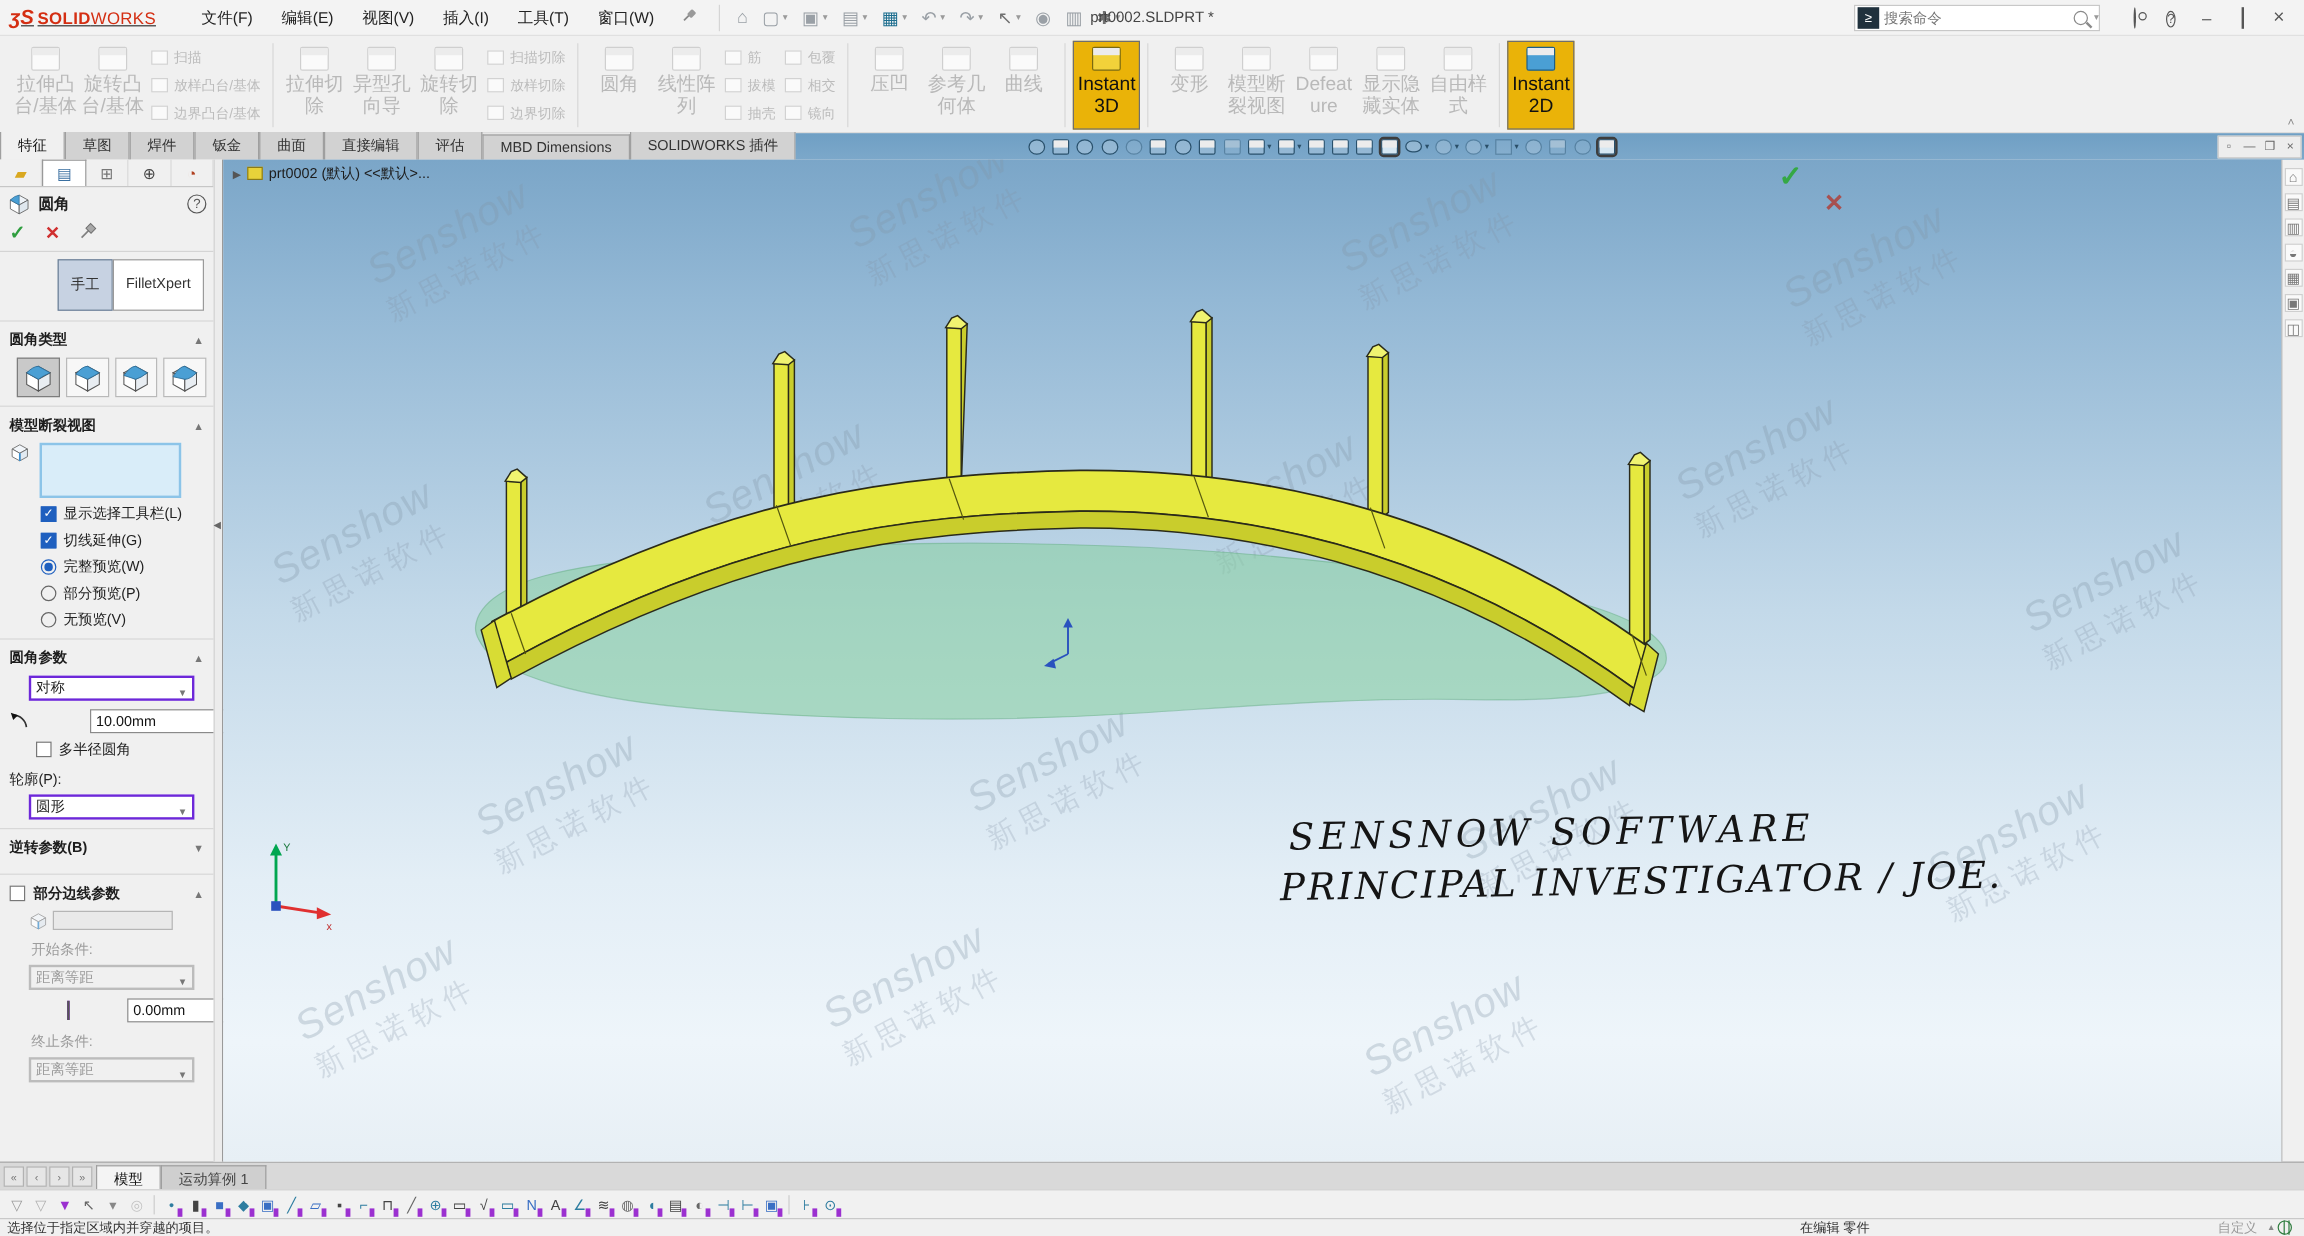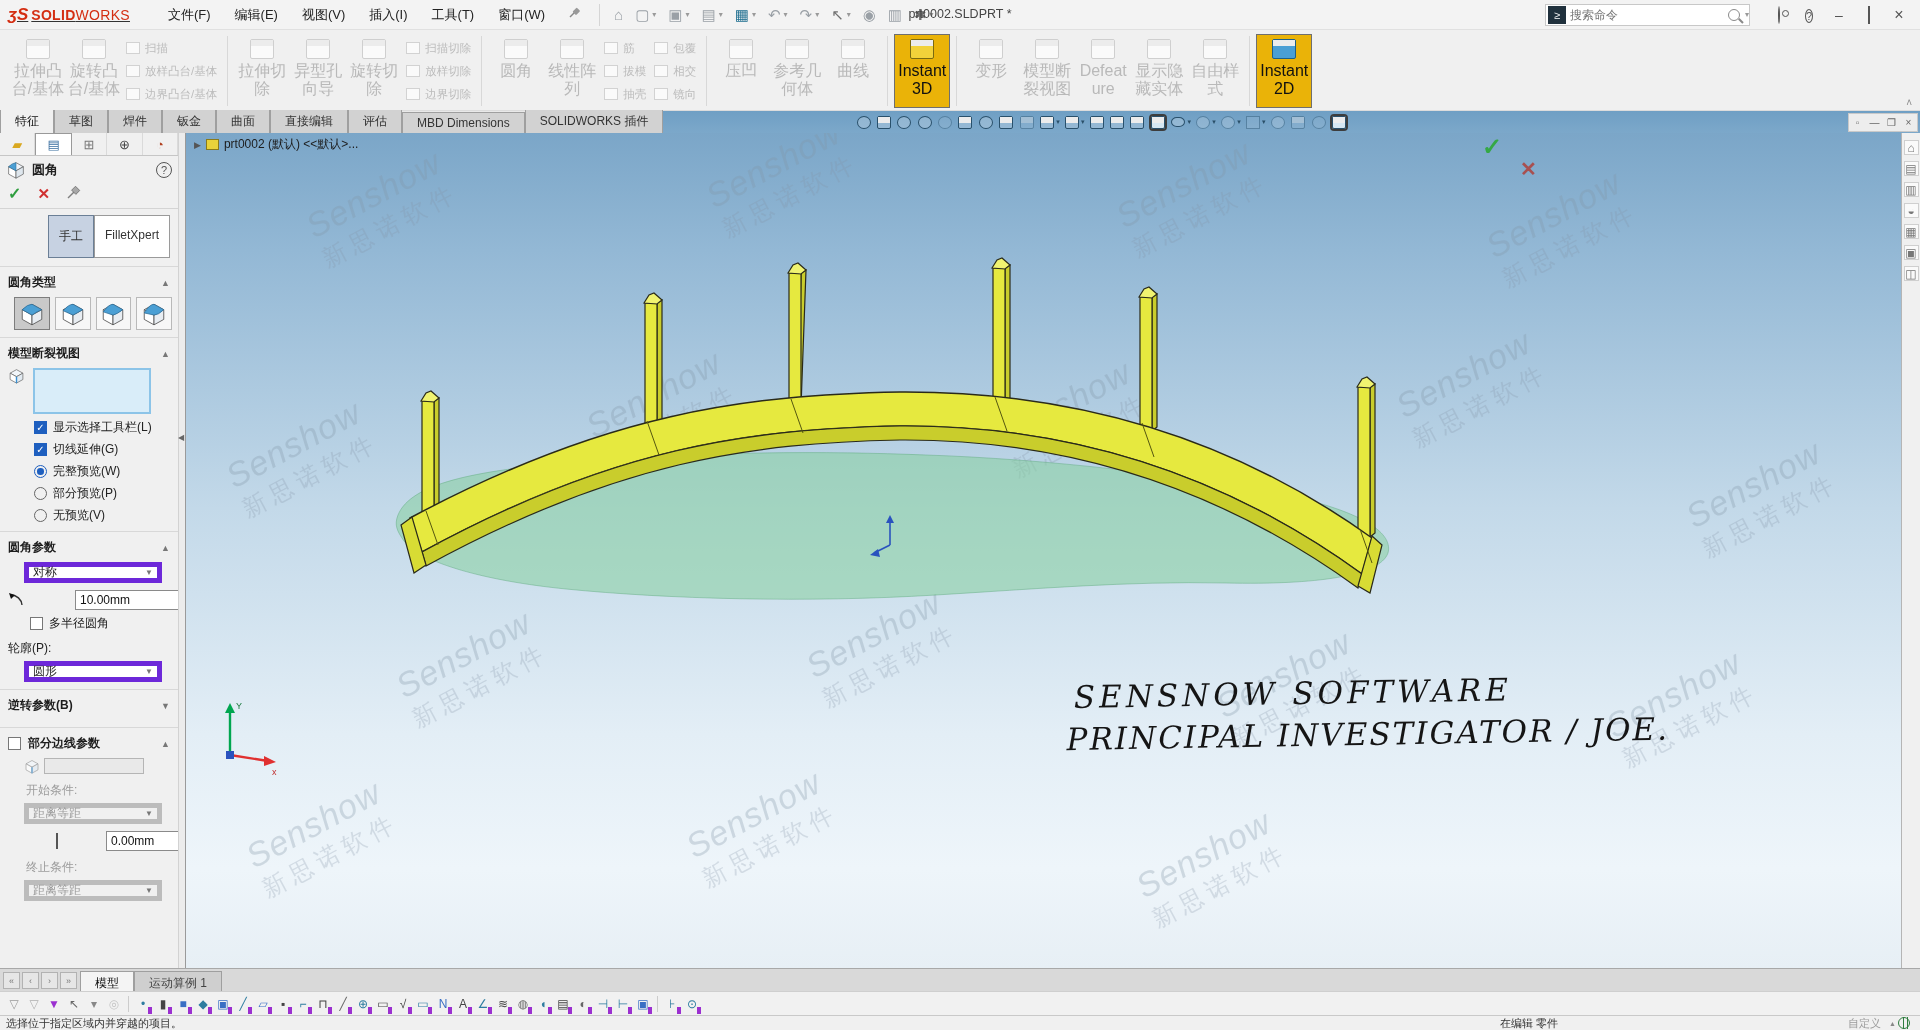--- a/index.html
+++ b/index.html
@@ -90,21 +90,21 @@
   .ftype { width:37px; height:33px; border:1px solid #b9b9b9; background:#f7f7f7; display:flex; align-items:center; justify-content:center;}
   .ftype.active { background:#c9c9c9; border-color:#7d7d7d; }
   .selrow { display:flex; align-items:flex-start; margin-left:2px; }
   .selbox { width:118px; height:46px; background:#d9edf9; border:2px solid #8cc4e8; margin-left:8px;}
   .opt { display:flex; align-items:center; margin:5px 0 0 28px; color:#222; }
   .cb { width:13px; height:13px; border:1px solid #777; background:#fff; margin-right:6px; flex:none; font-size:10px; line-height:12px; text-align:center;}
   .cb.on { background:#1e5fbf; border-color:#1e5fbf; color:#fff; }
   .rb { width:13px; height:13px; border:1.4px solid #666; border-radius:50%; margin-right:6px; flex:none; position:relative;}
   .rb.on { border-color:#1e5fbf; }
   .rb.on::after { content:""; position:absolute; inset:2.2px; background:#1e5fbf; border-radius:50%;}
-  .dd { display:flex; align-items:center; height:21px; background:#fff; border:5px solid #6d28d9; padding:0 4px; color:#222;}
+  .dd { display:flex; align-items:flex-end; height:21px; background:#fff; border:2px solid #6d28d9; padding:0 4px; color:#222;}
   .dd .dc { margin-left:auto; font-size:8px; color:#777; }
   .dd.dis { background:#f0f0f0; color:#9a9a9a; border-color:#bcbcbc; }
   .numrow { display:flex; align-items:center; margin:7px 0 0 2px;gap:46px;}
   .numfield { display:flex; align-items:center; height:20px; border:1px solid #8a8a8a; background:#fff; flex:1;}
   .numfield input { border:none; outline:none; flex:1; min-width:0; font-size:12px; padding-left:4px; color:#111; background:transparent;}
   .spin { width:15px; border-left:1px solid #aaa; display:flex; flex-direction:column; align-items:center; font-size:6px; color:#555; line-height:9px; background:#f2f2f2; height:100%; justify-content:center;}
   .dislabel { color:#9c9c9c; margin:8px 0 4px 20px; }
   .swatch { width:13px; height:16px; background:#8a05f0; border:1px solid #555; margin:0 2px;}
   .disfield { height:16px; width:100px; background:#e9e9e9; border:1px solid #b5b5b5; margin-left:4px;}
   .ricon { flex:none; }

